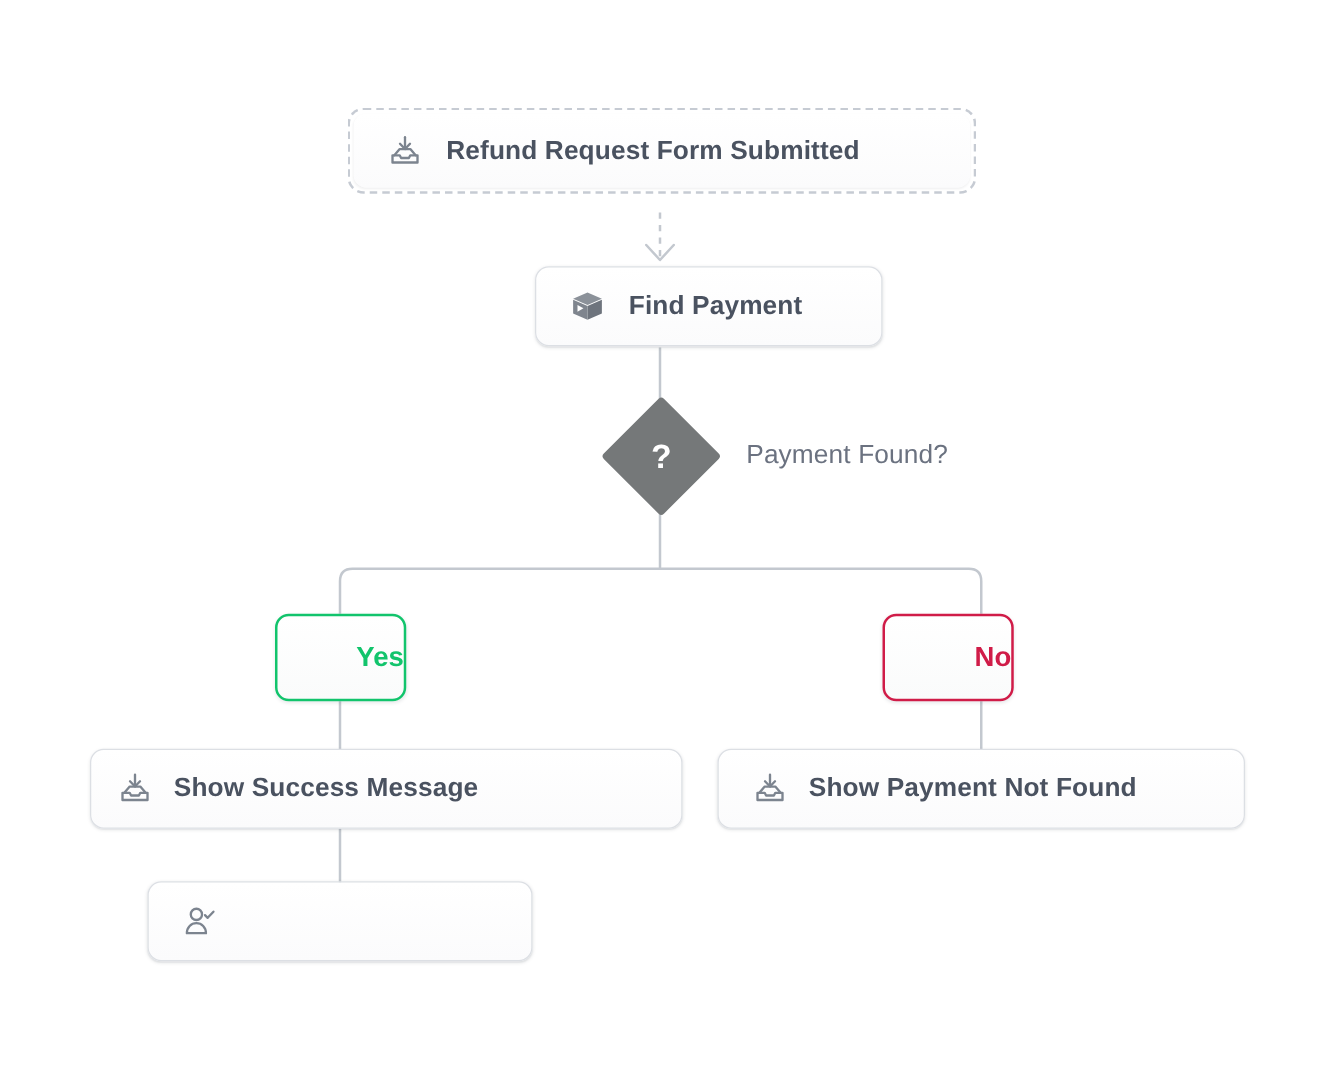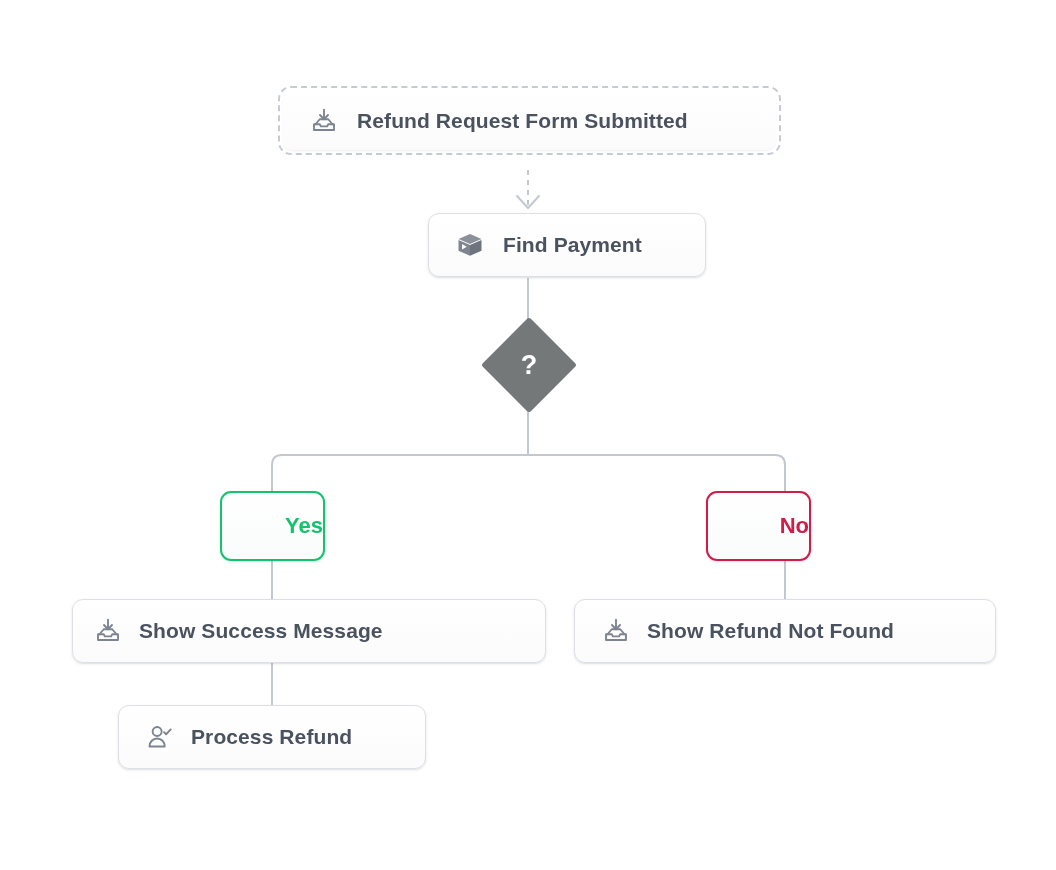--- a/index.html
+++ b/index.html
@@ -239,20 +239,21 @@
         <path d="M5.6 11.2 L5.6 15.5 L9.4 13.3 Z" fill="#ffffff"></path>
       </svg>
     </span>
     <span class="label">Find Payment</span>
   </div>
 
   <div id="decision">
     <div class="dshape"></div>
     <div class="dmark">?</div>
   </div>
+  <div id="decision-label">Payment Found?</div>
 
   <div class="branch-badge" id="badge-yes">
     <span>Yes</span>
   </div>
   <div class="branch-badge" id="badge-no">
     <span>No</span>
   </div>
 
   <div class="node" id="node-success">
     <span class="nicon">
@@ -268,27 +269,26 @@
 
   <div class="node" id="node-notfound">
     <span class="nicon">
       <svg width="30" height="30" viewBox="0 0 24 24" fill="none" stroke="#7c848f" stroke-width="1.5" stroke-linecap="round" stroke-linejoin="round">
         <path d="M12 3 L12 10"></path>
         <path d="M8.8 7.2 L12 10.6 L15.2 7.2"></path>
         <path d="M5.2 14.6 L8.6 10.6 L15.4 10.6 L18.8 14.6"></path>
         <path d="M4 14.6 L8.6 14.6 L9.5 16.3 L14.5 16.3 L15.4 14.6 L20 14.6 L20 19.2 L4 19.2 Z"></path>
       </svg>
     </span>
-    <span class="label">Show Refund Not Found</span>
+    <span class="label">Show Payment Not Found</span>
   </div>
 
   <div class="node" id="node-process">
     <span class="nicon">
       <svg width="30" height="30" viewBox="0 0 24 24" fill="none" stroke="#7c848f" stroke-width="1.5" stroke-linecap="round" stroke-linejoin="round">
         <circle cx="9.7" cy="7.6" r="3.6"></circle>
         <path d="M3.6 19.6 C3.6 15.9 6.3 13.2 9.7 13.2 C13.1 13.2 15.8 15.9 15.8 19.6 Z"></path>
         <path d="M15.2 8.1 L16.9 9.8 L20.6 5.9"></path>
       </svg>
     </span>
-    <span class="label">Process Refund</span>
   </div>
 
 </div>
 
 </body></html>

